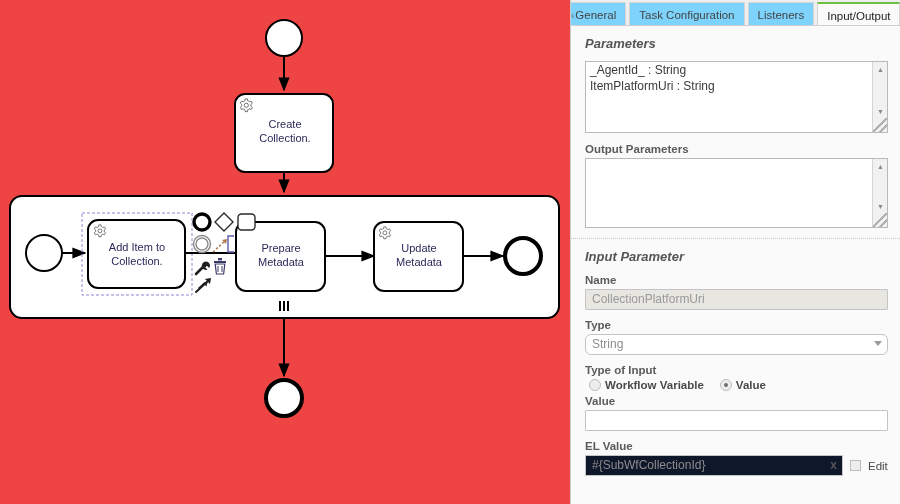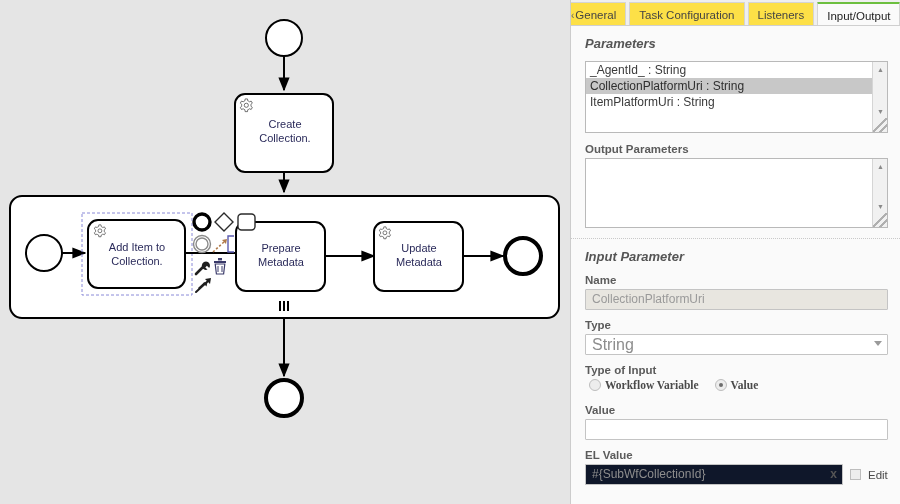--- a/index.html
+++ b/index.html
@@ -23,21 +23,21 @@
     width: 900px;
     height: 504px;
     display: flex;
   }
 
   
   #canvas {
     position: relative;
     width: 570px;
     height: 504px;
-    background: #e5e5e5;
+    background: #ef4444;
     overflow: hidden;
   }
   #canvas svg { display: block; }
 
   
   #properties {
     position: relative;
     width: 330px;
     height: 504px;
     background: #fafafa;
@@ -59,21 +59,21 @@
     overflow: hidden;
     white-space: nowrap;
   }
   .tab {
     height: 24px;
     line-height: 24px;
     padding: 0 9px;
     margin-right: 3px;
     font-size: 11.5px;
     color: #444;
-    background: #fde047;
+    background: #7dd3fc;
     border: 1px solid #d4d4d4;
     border-bottom: none;
     border-radius: 1px;
     box-sizing: border-box;
     cursor: pointer;
     position: relative;
     top: 1px;
     flex: 0 0 auto;
   }
   .tab.clipped-left {
@@ -196,43 +196,42 @@
     width: 303px;
     height: 21px;
     margin-bottom: 9px;
   }
   .select-box {
     width: 303px;
     height: 21px;
     box-sizing: border-box;
     border: 1px solid #c4c4c4;
     background: #ffffff;
-    font-size: 16px;
+    font-size: 12px;
     color: #8d8d8d;
     line-height: 19px;
     padding: 0 18px 0 6px;
-    border-radius: 1px;
+    border-radius: 6px;
     cursor: pointer;
   }
   .select-arrow {
     position: absolute;
     right: 6px; top: 7px;
     width: 0; height: 0;
     border-left: 4px solid transparent;
     border-right: 4px solid transparent;
     border-top: 5px solid #9a9a9a;
     pointer-events: none;
   }
 
   .radio-row {
     display: flex;
     align-items: center;
-    margin: 1px 0 13px 4px;
+    margin: 1px 0 4px 4px;
     gap: 4px;
-    font-family: Liberation Serif, serif;
   }
   .radio {
     width: 12px; height: 12px;
     border-radius: 50%;
     border: 1px solid #bdbdbd;
     background: #ededed;
     box-sizing: border-box;
     display: inline-block;
     position: relative;
     cursor: pointer;
@@ -465,21 +464,20 @@
 
     </div>
 
     <div class="panel-body">
       <div class="group-title">Parameters</div>
 
 
       <div class="listbox">
         <div class="rows">
           <div class="list-row">_AgentId_ : String</div>
-          <div class="list-row selected">CollectionPlatformUri : String</div>
           <div class="list-row">ItemPlatformUri : String</div>
         </div>
         <div class="lb-scroll">
           <div class="lb-arrow up">▲</div>
           <div class="lb-arrow down">▼</div>
         </div>
         <div class="lb-resize"></div>
       </div>
 
       <span class="field-label">Output Parameters</span>

